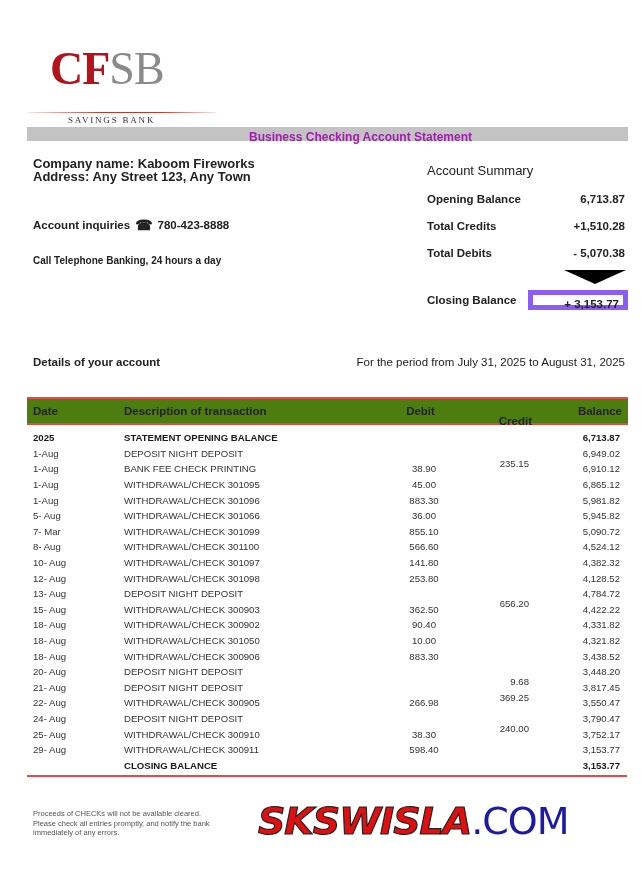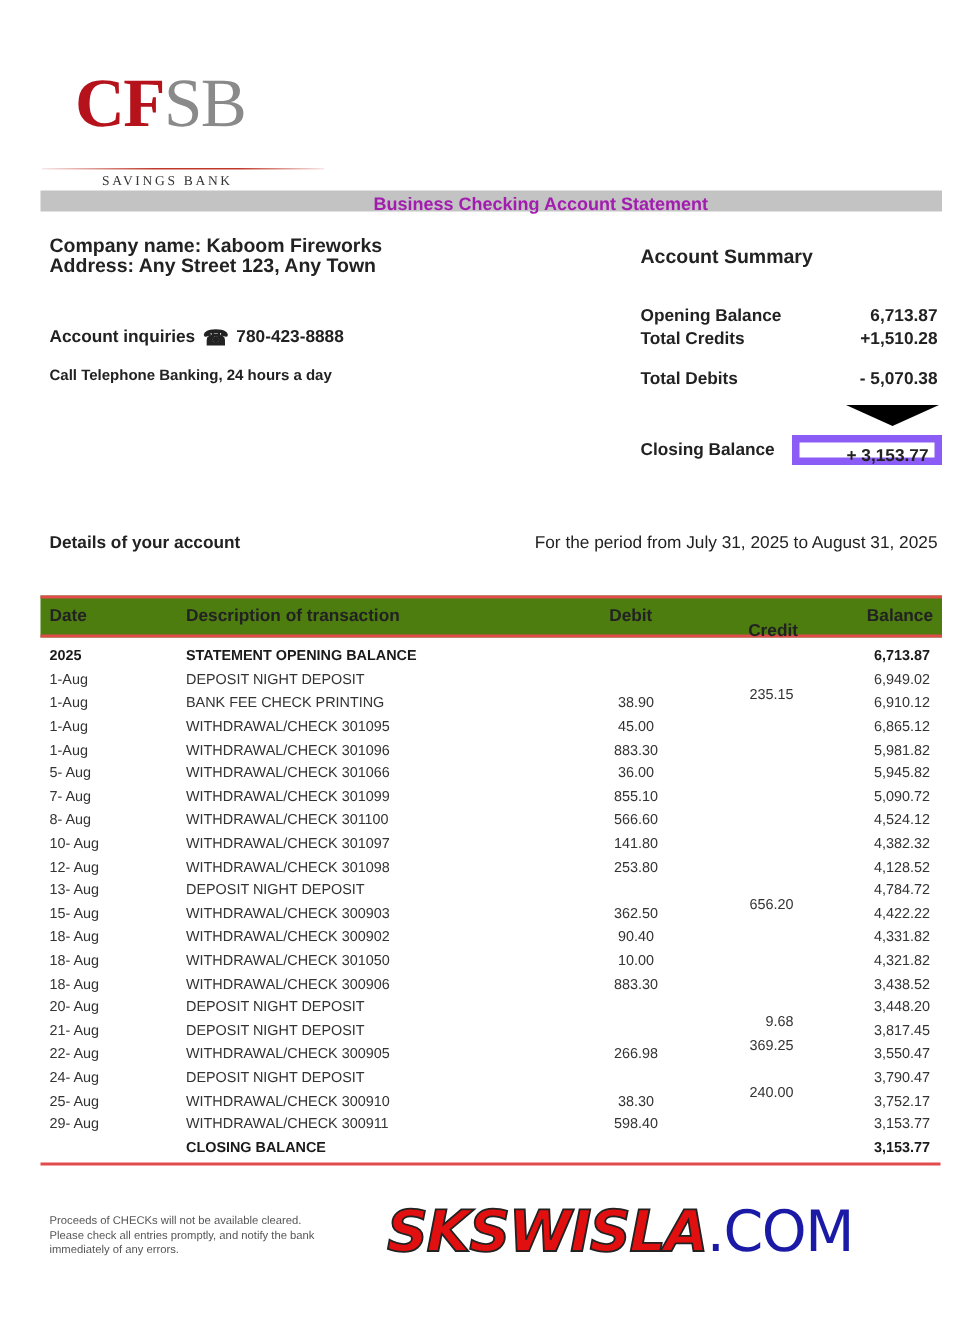--- a/index.html
+++ b/index.html
@@ -18,24 +18,24 @@
     .logo-line2 { position: absolute; left: 18px; top: 69px; font-family: "Liberation Serif", serif; font-size: 9px; letter-spacing: 1.8px; color: #333; }
 
     
     .title-band { left: 27px; top: 127px; width: 601px; height: 14px; background: #c3c3c3; text-align: center; }
     .title-band span { display: inline-block; margin-left: 66px; color: #a21caf; font-weight: bold; font-size: 12px; line-height: 14px; }
 
     
     .company { left: 33px; top: 157px; font-size: 13px; font-weight: bold; line-height: 13px; color: #222; }
     .inquiries { left: 33px; top: 219px; font-size: 11.5px; font-weight: bold; color: #222; display: flex; align-items: center; gap: 5px; }
     .phone-icon { font-size: 14px; line-height: 12px; }
-    .telebank { left: 33px; top: 245px; font-size: 10px; font-weight: bold; color: #222; }
-
-    
-    .summary-title { left: 427px; top: 163px; font-size: 13px; font-weight: bold; color: #222; }
+    .telebank { left: 33px; top: 255px; font-size: 10px; font-weight: bold; color: #222; }
+
+    
+    .summary-title { left: 427px; top: 163px; font-size: 13px; font-weight: normal; color: #222; }
     .sum-row { left: 427px; width: 198px; font-size: 11.5px; font-weight: bold; color: #222; display: flex; justify-content: space-between; }
     .arrow-down { left: 564px; top: 270px; width: 0; height: 0; border-left: 31px solid transparent; border-right: 31px solid transparent; border-top: 14px solid #000; }
     .closing-label { left: 427px; top: 294px; font-size: 11.5px; font-weight: bold; color: #222; }
     .closing-box { left: 528px; top: 290px; width: 100px; height: 20px; border: 5px solid #8b5cf6; font-size: 11.5px; font-weight: bold; text-align: right; padding-right: 4px; line-height: 18px; color: #222; }
 
     
     .details { left: 33px; top: 356px; font-size: 11.5px; font-weight: bold; color: #222; }
     .period { right: 16px; top: 356px; font-size: 11.5px; color: #222; }
 
     
@@ -83,21 +83,21 @@
   <div>Address: Any Street 123, Any Town</div>
 </div>
 <div class="abs inquiries">
   <span>Account inquiries</span>
   <span class="phone-icon">☎</span>
   <span>780-423-8888</span>
 </div>
 <div class="abs telebank">Call Telephone Banking, 24 hours a day</div>
 
 <div class="abs summary-title">Account Summary</div>
-<div class="abs sum-row" style="top:205px;gap:32px;">
+<div class="abs sum-row" style="top:193px;gap:32px;">
   <span>Opening Balance</span>
   <span>6,713.87</span>
 </div>
 <div class="abs sum-row" style="top:220px;">
   <span>Total Credits</span>
   <span>+1,510.28</span>
 </div>
 <div class="abs sum-row" style="top:247px;">
   <span>Total Debits</span>
   <span>- 5,070.38</span>
@@ -154,21 +154,21 @@
         <div class="col-bal">5,981.82</div>
       </div>
       <div class="trow">
         <div class="col-date">5- Aug</div>
         <div class="col-desc">WITHDRAWAL/CHECK 301066</div>
         <div class="col-debit">36.00</div>
         <div class="col-credit"></div>
         <div class="col-bal">5,945.82</div>
       </div>
       <div class="trow">
-        <div class="col-date">7- Aug</div>
+        <div class="col-date">7- Mar</div>
         <div class="col-desc">WITHDRAWAL/CHECK 301099</div>
         <div class="col-debit">855.10</div>
         <div class="col-credit"></div>
         <div class="col-bal">5,090.72</div>
       </div>
       <div class="trow">
         <div class="col-date">8- Aug</div>
         <div class="col-desc">WITHDRAWAL/CHECK 301100</div>
         <div class="col-debit">566.60</div>
         <div class="col-credit"></div>

